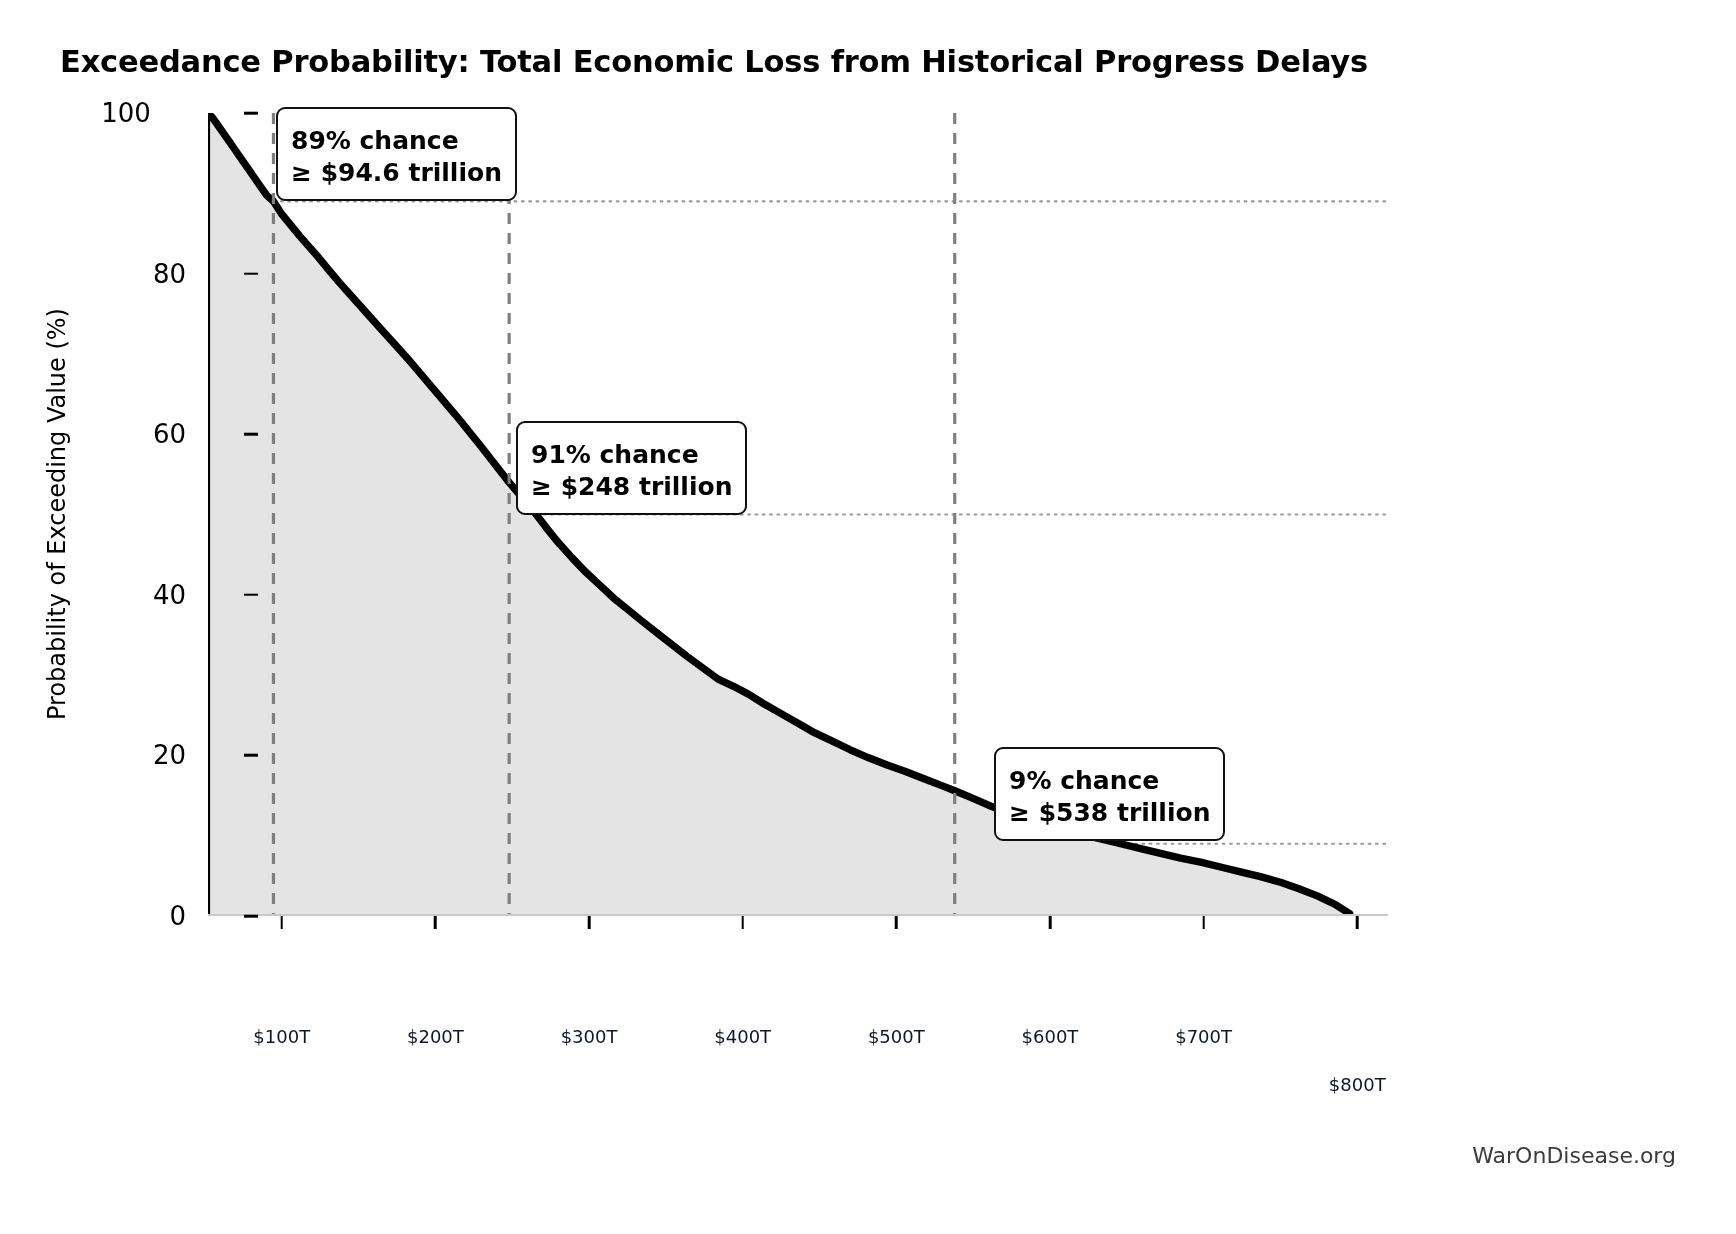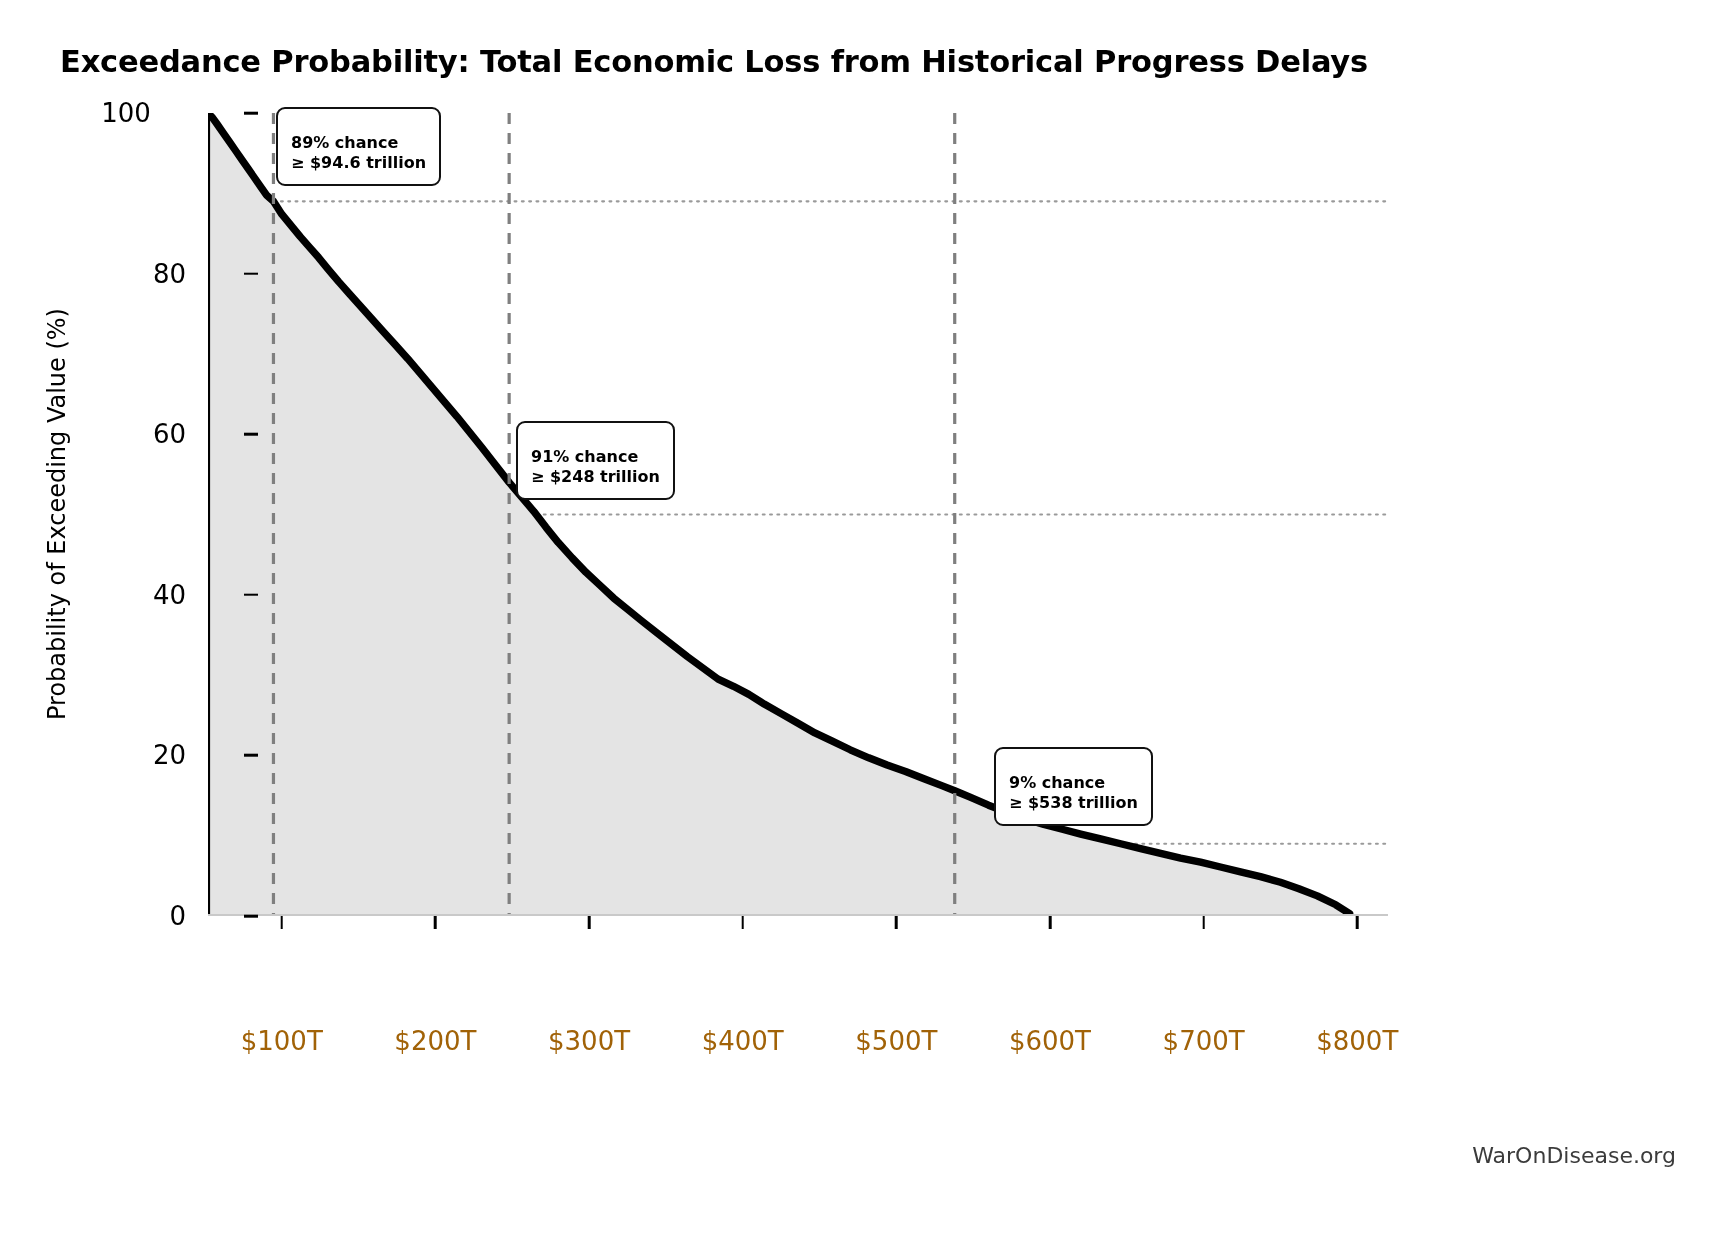--- a/index.html
+++ b/index.html
@@ -99,22 +99,22 @@
     position: absolute;
     left: 186px;
     width: 14px;
     height: 2.6px;
     background: #000;
     transform: translateY(-50%);
   }
   .xtick-label {
     position: absolute;
     top: 0;
-    font-size: 26px;
-    color: #a16207;
+    font-size: 18px;
+    color: #0f172a;
     transform: translateX(-50%);
     white-space: nowrap;
   }
   #xtick-labels {
     position: absolute;
     left: 208px;
     top: 1026px;
     width: 1180px;
     height: 40px;
   }
@@ -133,22 +133,22 @@
     width: 1180px;
     height: 14px;
   }
 
   
   .annotation-box {
     position: absolute;
     border: 2.6px solid #111111;
     border-radius: 9px;
     background: #ffffff;
-    padding: 24px 13px 10px 13px;
-    font-size: 16px;
+    padding: 16px 13px 10px 13px;
+    font-size: 25px;
     font-weight: bold;
     line-height: 1.28;
     color: #000;
     white-space: nowrap;
   }
   .annotation-line { display: block; }
 
   #annotation-1 { left: 276px; top: 107px; }
   #annotation-2 { left: 516px; top: 421px; }
   #annotation-3 { left: 994px; top: 747px; }
@@ -211,21 +211,21 @@
       <div class="xtick-mark" style="left: 1149.27px;"></div>
     </div>
   <div id="xtick-labels">
       <div class="xtick-label" style="left: 73.75px;">$100T</div>
       <div class="xtick-label" style="left: 227.396px; text-align: center;">$200T</div>
       <div class="xtick-label" style="left: 381.042px;">$300T</div>
       <div class="xtick-label" style="left: 534.688px;">$400T</div>
       <div class="xtick-label" style="left: 688.333px;">$500T</div>
       <div class="xtick-label" style="left: 841.979px;">$600T</div>
       <div class="xtick-label" style="left: 995.625px;">$700T</div>
-      <div class="xtick-label" style="left: 1149.27px;">$800T</div>
+      <div class="xtick-label" style="left: 1149.27px; margin-top: 48px;">$800T</div>
     </div>
 
   <div class="annotation-box" id="annotation-1">
     <span class="annotation-line">89% chance</span>
     <span class="annotation-line">≥ $94.6 trillion</span>
   </div>
 
   <div class="annotation-box" id="annotation-2">
     <span class="annotation-line">91% chance</span>
     <span class="annotation-line">≥ $248 trillion</span>

